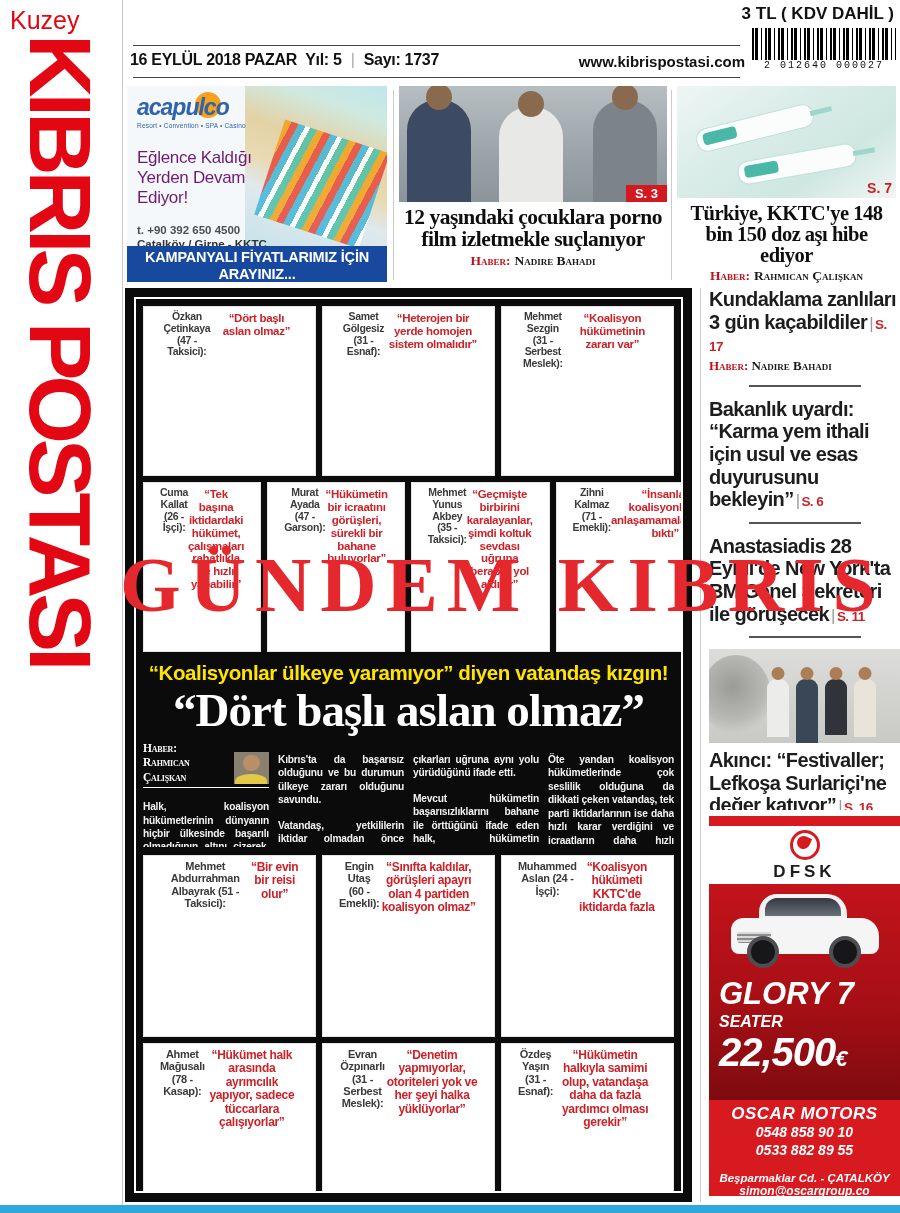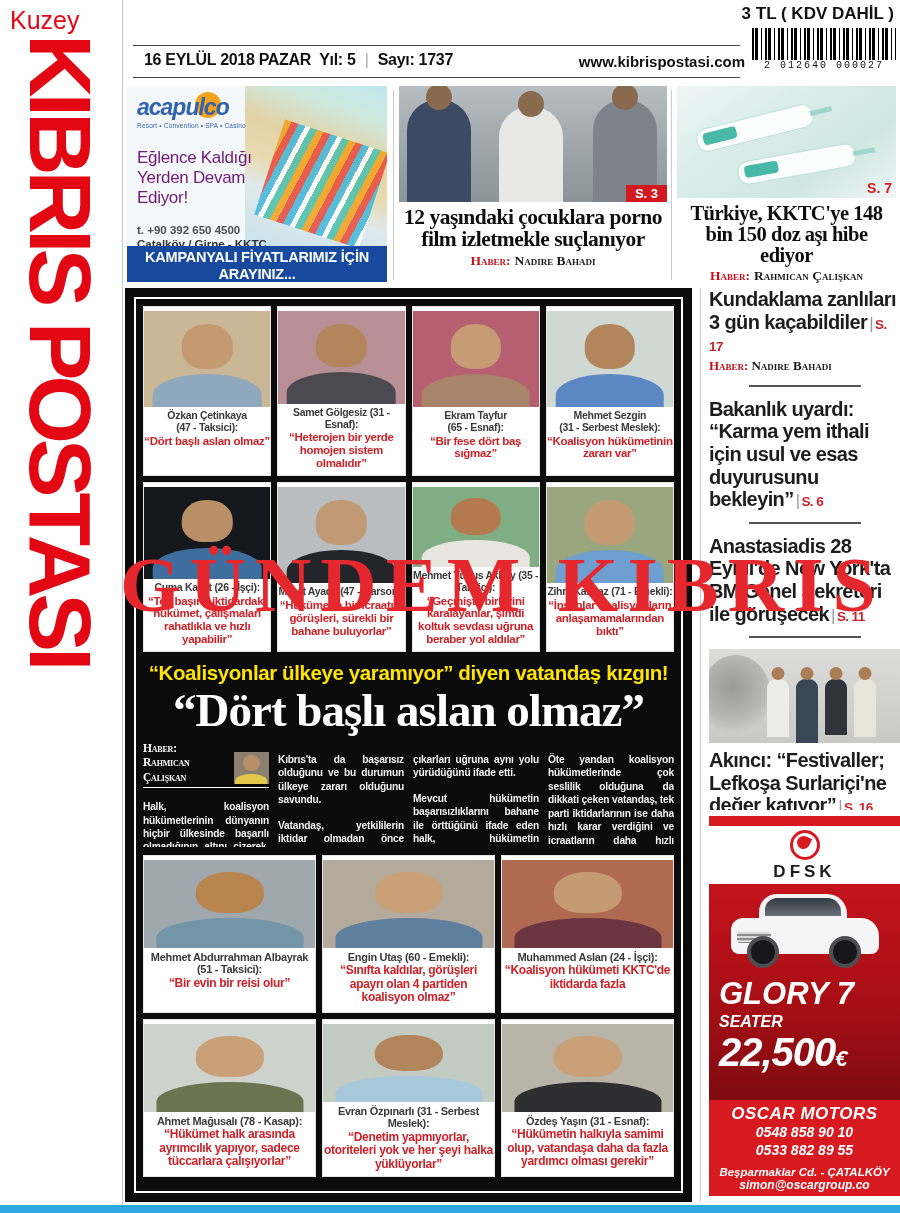--- a/index.html
+++ b/index.html
@@ -12,21 +12,21 @@
           font-family:"Liberation Sans",sans-serif;font-weight:bold;font-size:88px;line-height:112px;
           color:#e30613;letter-spacing:-5px;white-space:nowrap}
   
   .content{position:absolute;left:123px;top:0;width:777px;height:1213px}
   .price{position:absolute;right:6px;top:4px;font-size:17px;font-weight:bold}
   .barcode{position:absolute;right:4px;top:28px;width:144px;height:48px;text-align:center}
   .bars{height:32px;background:repeating-linear-gradient(90deg,#000 0 2px,#fff 2px 3px,#000 3px 6px,#fff 6px 9px,#000 9px 10px,#fff 10px 13px)}
   .bcnum{font-family:"Liberation Mono",monospace;font-size:10px;letter-spacing:2px}
   .rule{position:absolute;left:10px;width:calc(100% - 170px);border-top:1.5px solid #444}
   .r1{top:45px}.r2{top:77px}
-  .dateline{position:absolute;left:21px;top:51px;font-size:16px;font-weight:bold;letter-spacing:-0.3px}
+  .dateline{position:absolute;left:7px;top:51px;font-size:16px;font-weight:bold;letter-spacing:-0.3px}
   .dateline .pipe{color:#aaa;font-weight:normal;padding:0 5px}
   .website{position:absolute;right:155px;top:53px;font-size:15px;font-weight:bold}
   
   .strip{position:absolute;top:86px;left:0;width:100%;height:198px}
   .vline{position:absolute;top:4px;height:190px;border-left:1px solid #ccc}
   .v1{left:270px}.v2{left:548px}
   
   .acap{position:absolute;left:4px;top:0;width:260px;height:196px;background:#f4f8fb;overflow:hidden}
   .acap-beach{position:absolute;right:0;top:0;width:142px;height:160px;
       background:linear-gradient(200deg,#bfe6ec 0%,#cfe9df 18%,#e3d2a6 38%,#e9dab2 55%,#dfe9ee 70%,#c8e2ea 100%)}
@@ -62,23 +62,23 @@
       line-height:1.02;letter-spacing:-0.5px;margin-top:5px}
   .ts1 .thead{font-size:21.5px}.ts2 .thead{font-size:20.5px}
   .byline{font-family:"Liberation Serif",serif;font-variant:small-caps;font-weight:bold;
       font-size:13.5px;text-align:center;margin-top:2px;color:#1a1a1a}
   .byline .lab{color:#c1121c;margin-right:4px}
   
   .panel{position:absolute;left:2px;top:288px;width:567px;height:914px;background:#0b0b0b;padding:9px;box-sizing:border-box}
   .frame{border:2px solid #fff;height:100%;box-sizing:border-box;padding:7px;overflow:hidden}
   .prow{display:flex;gap:6px}
   .prow + .prow{margin-top:6px}
-  .card{flex:1;background:#fff;border:1px solid #e5e5e5;padding:4px 0 5px;display:flex;flex-direction:column;text-align:center;box-sizing:border-box}
+  .card{flex:1;background:#fff;border:1px solid #e5e5e5;padding:4px 16px 5px;display:flex;flex-direction:row;text-align:center;box-sizing:border-box}
   .r12 .card{height:170px}
-  .r34 .card{height:158px}
+  .r34 .card{height:182px}
   .photo{position:relative;overflow:hidden;background:var(--bg,#b9b3a6);margin-bottom:3px}
   .r12 .photo{height:96px}
   .r34 .photo{height:88px}
   .photo::before{content:"";position:absolute;left:50%;top:14%;width:40%;height:46%;transform:translateX(-50%);
       border-radius:48% 48% 42% 42%;background:var(--skin,#c49a72)}
   .photo::after{content:"";position:absolute;left:50%;bottom:-10%;width:86%;height:44%;transform:translateX(-50%);
       border-radius:50% 50% 0 0;background:var(--shirt,#667)}
   .pname{font-size:10.5px;font-weight:bold;color:#3a3a3a;line-height:1.12;letter-spacing:-0.3px}
   .pquote{font-size:11.5px;font-weight:bold;color:#ce2127;line-height:1.12;letter-spacing:-0.3px;margin-top:1px}
   .r34 .pname{font-size:11px}.r34 .pquote{font-size:12px}
@@ -131,21 +131,21 @@
       background:repeating-linear-gradient(#d9d9d9 0 2px,#8d8d8d 2px 4px)}
   .car .w1,.car .w2{position:absolute;bottom:2px;width:24px;height:24px;border-radius:50%;background:#17171a;border:4px solid #4e4e52}
   .car .w1{left:18px}.car .w2{right:20px}
   .glory{font-size:31px;font-weight:bold;letter-spacing:0}
   .seater{font-size:16px;font-weight:bold;margin-top:1px}
   .priceline{font-size:40px;font-weight:bold;letter-spacing:-1px;line-height:1.05}
   .cur{font-size:22px}
   .dfsk-contact{height:96px;background:#d71920;color:#fff;text-align:center;font-style:italic;padding-top:4px;box-sizing:border-box}
   .dealer{font-size:17px;font-weight:bold;letter-spacing:.5px}
   .phone{font-size:14px;font-weight:bold;line-height:1.25}
-  .addr{font-size:11.5px;font-weight:bold;font-style:italic;margin-top:7px}
+  .addr{font-size:11.5px;font-weight:bold;font-style:italic;margin-top:13px}
   .email{font-size:12px;font-weight:bold}
   
   .bluebar{position:absolute;left:0;right:0;top:1205px;height:8px;background:#2fa8e0}
 </style>
 </head>
 <body>
 
 <div class="masthead">
   <div class="kicker">Kuzey</div>
   <div class="vtitle">KIBRIS POSTASI</div>
@@ -220,25 +220,20 @@
       <div class="prow r12">
         <div class="card">
           <div class="photo" style="--bg: #c9b795; --skin: #c49a72; --shirt: #8fa8bd;"></div>
           <div class="pname"><span>Özkan Çetinkaya</span><br><span>(47 - Taksici):</span></div>
           <div class="pquote">“Dört başlı aslan olmaz”</div>
         </div>
         <div class="card">
           <div class="photo" style="--bg: #b98f96; --skin: #b3855c; --shirt: #4a4a50;"></div>
           <div class="pname"><span>Samet Gölgesiz</span> <span>(31 - Esnaf):</span></div>
           <div class="pquote">“Heterojen bir yerde homojen sistem olmalıdır”</div>
-        </div>
-        <div class="card">
-          <div class="photo" style="--bg: #b65f70; --skin: #c79b76; --shirt: #a8846b;"></div>
-          <div class="pname"><span>Ekram Tayfur</span><br><span>(65 - Esnaf):</span></div>
-          <div class="pquote">“Bir fese dört baş sığmaz”</div>
         </div>
         <div class="card">
           <div class="photo" style="--bg: #cfd8d2; --skin: #b3855c; --shirt: #5b87c5;"></div>
           <div class="pname"><span>Mehmet Sezgin</span><br><span>(31 - Serbest Meslek):</span></div>
           <div class="pquote">“Koalisyon hükümetinin zararı var”</div>
         </div>
       </div>
 
       <div class="prow r12">
         <div class="card">

